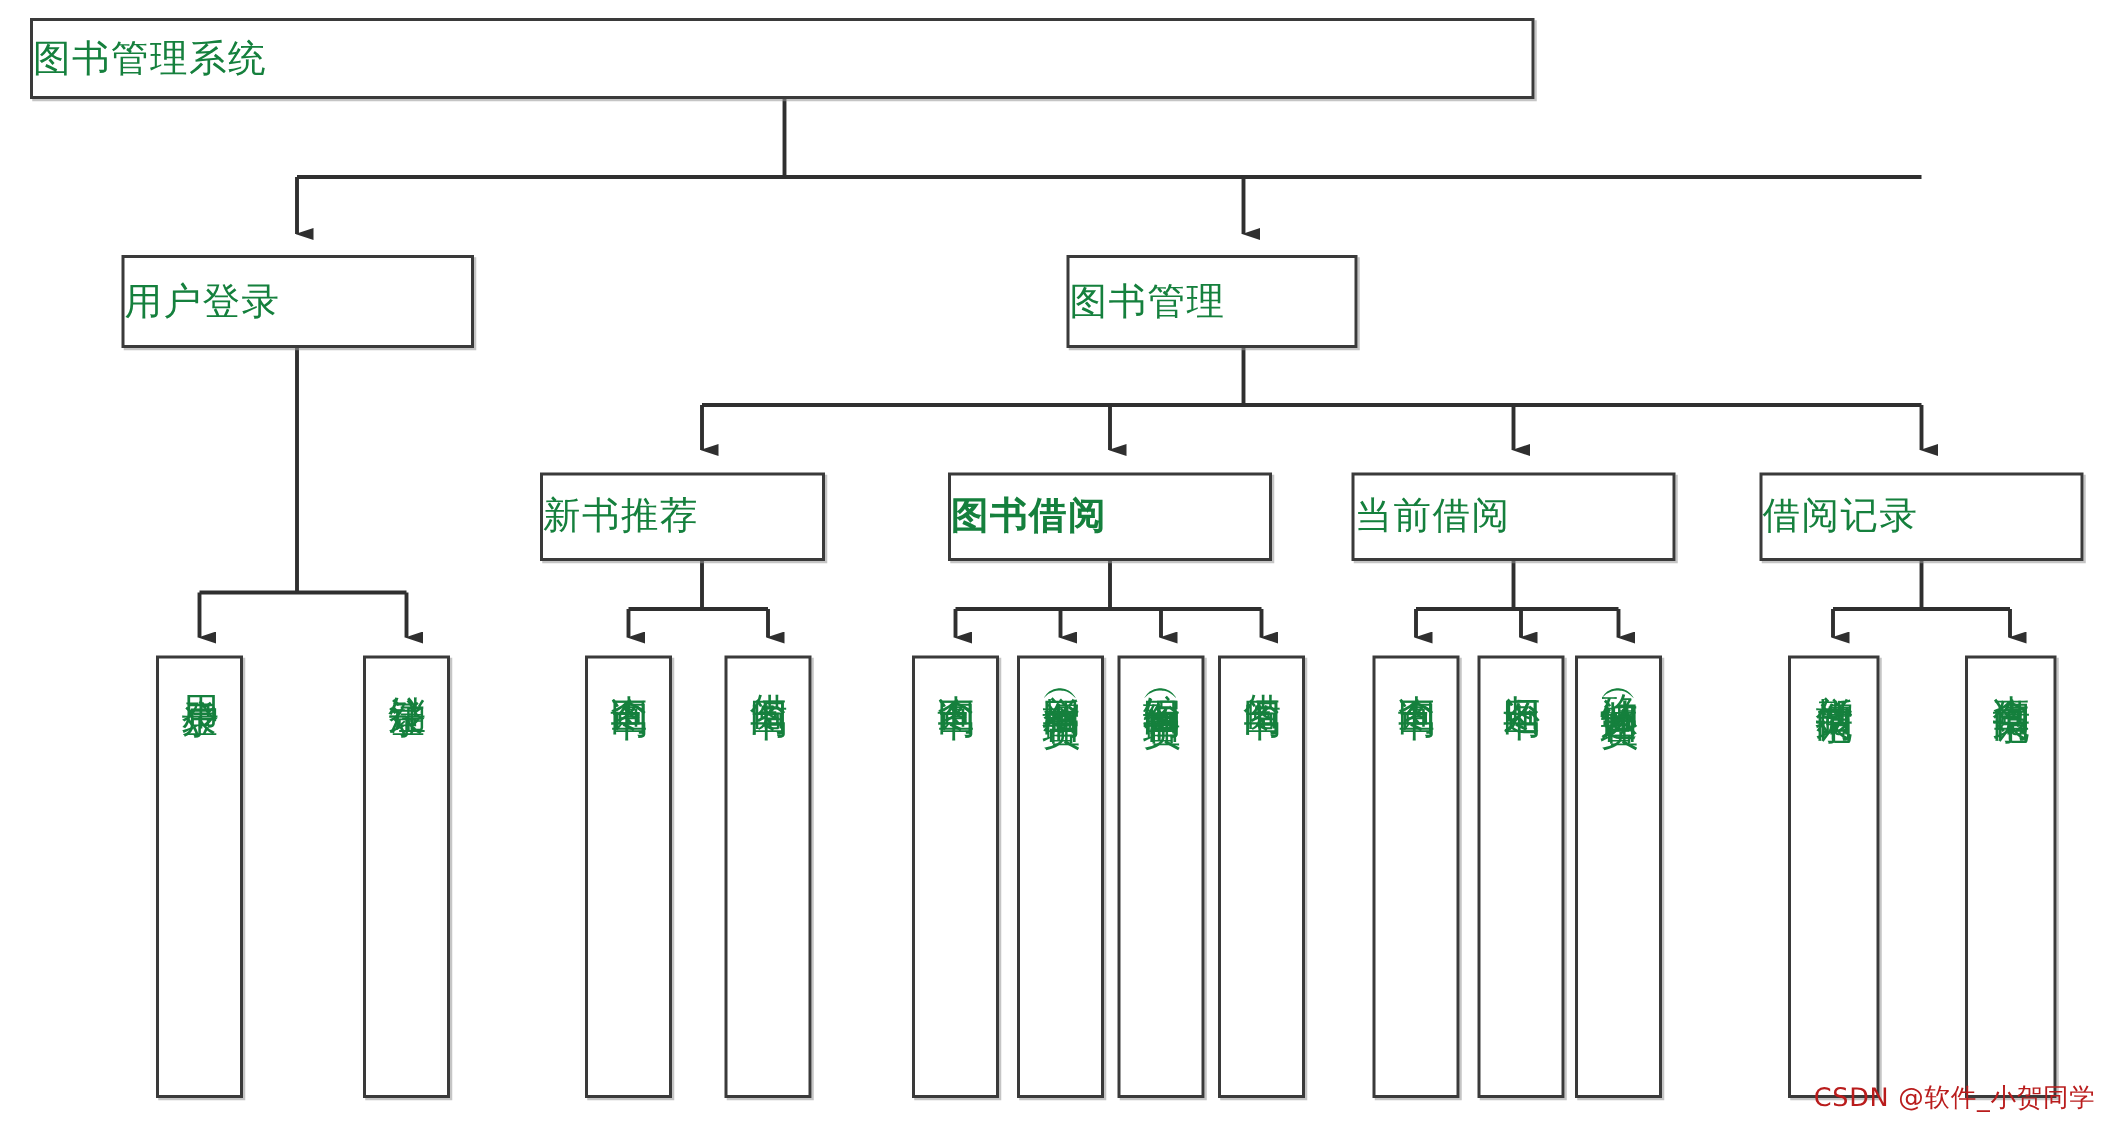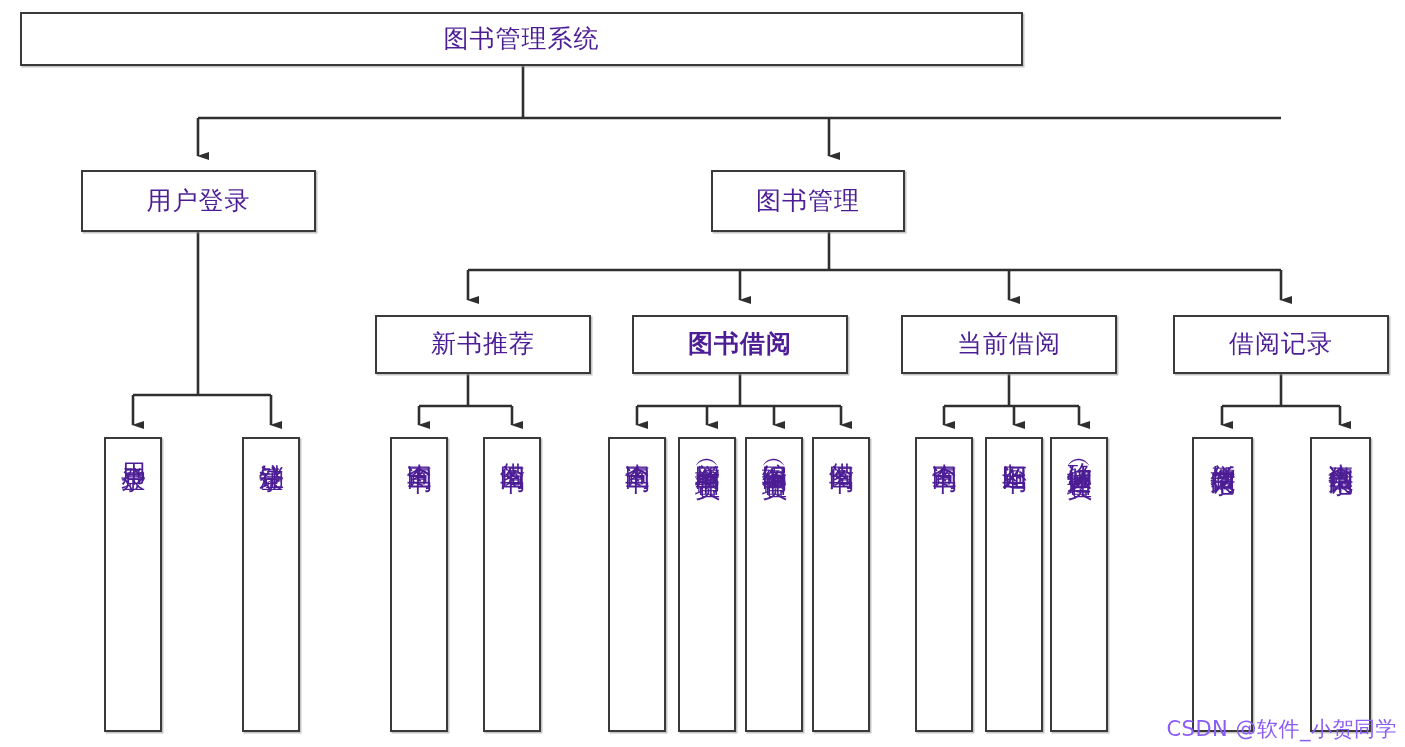--- a/index.html
+++ b/index.html
@@ -26,22 +26,22 @@
     height: 747px;
     pointer-events: none;
   }
   .node {
     position: absolute;
     box-sizing: border-box;
     background: #ffffff;
     border: 2px solid #3a3a3a;
     display: flex;
     align-items: center;
-    justify-content: center;
-    color: #4c1d95;
+    justify-content: flex-start;
+    color: #15803d;
     box-shadow: 1.5px 1.5px 0 rgba(150,150,150,0.55);
   }
   .node .label {
     text-align: center;
     line-height: 1.05;
     letter-spacing: 1px;
   }
   .node.horiz .label {
     font-size: 25px;
   }
@@ -59,22 +59,22 @@
     line-height: 1.12;
     letter-spacing: 2px;
     margin: 0 auto;
     padding-top: 4px;
     white-space: nowrap;
   }
   .watermark {
     position: absolute;
     right: 8px;
     bottom: 4px;
-    font-size: 21px;
-    color: #8b5cf6;
+    font-size: 17px;
+    color: #b91c1c;
     letter-spacing: 0.5px;
     white-space: nowrap;
     margin-left: 24px;
   }
 </style>
 </head>
 <body>
 
 <div id="diagram">
 
@@ -133,21 +133,21 @@
   </div>
 
   <div class="node horiz" style="left:81px; top:170px; width:235px; height:62px;">
     <span class="label">用户登录</span>
   </div>
 
   <div class="node horiz" style="left:711px; top:170px; width:194px; height:62px;">
     <span class="label">图书管理</span>
   </div>
 
-  <div class="node horiz" style="left:375px; top:315px; width:216px; height:59px;">
+  <div class="node horiz" style="left:360px; top:315px; width:190px; height:59px;">
     <span class="label">新书推荐</span>
   </div>
 
   <div class="node horiz" style="left:632px; top:315px; width:216px; height:59px;font-weight:bold;">
     <span class="label">图书借阅</span>
   </div>
 
   <div class="node horiz" style="left:1173px; top:315px; width:216px; height:59px;">
     <span class="label">借阅记录</span>
   </div>

